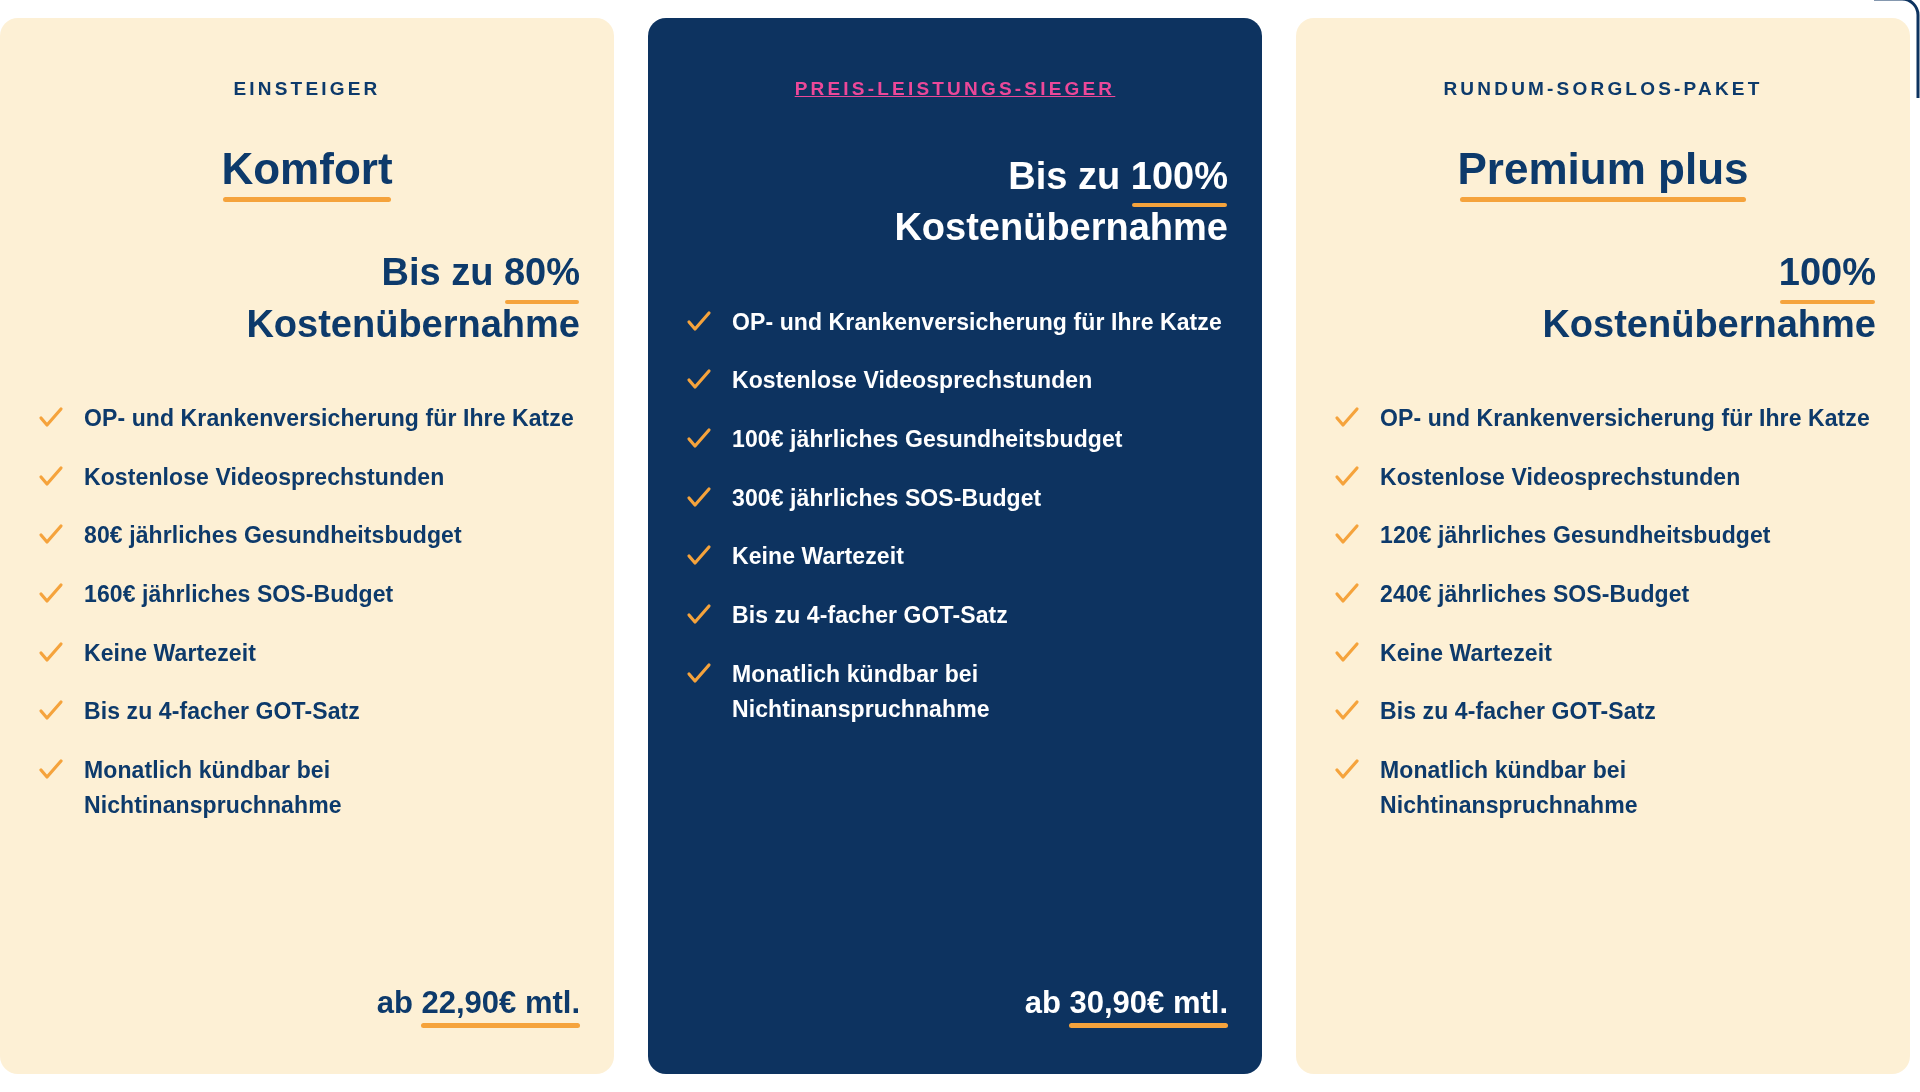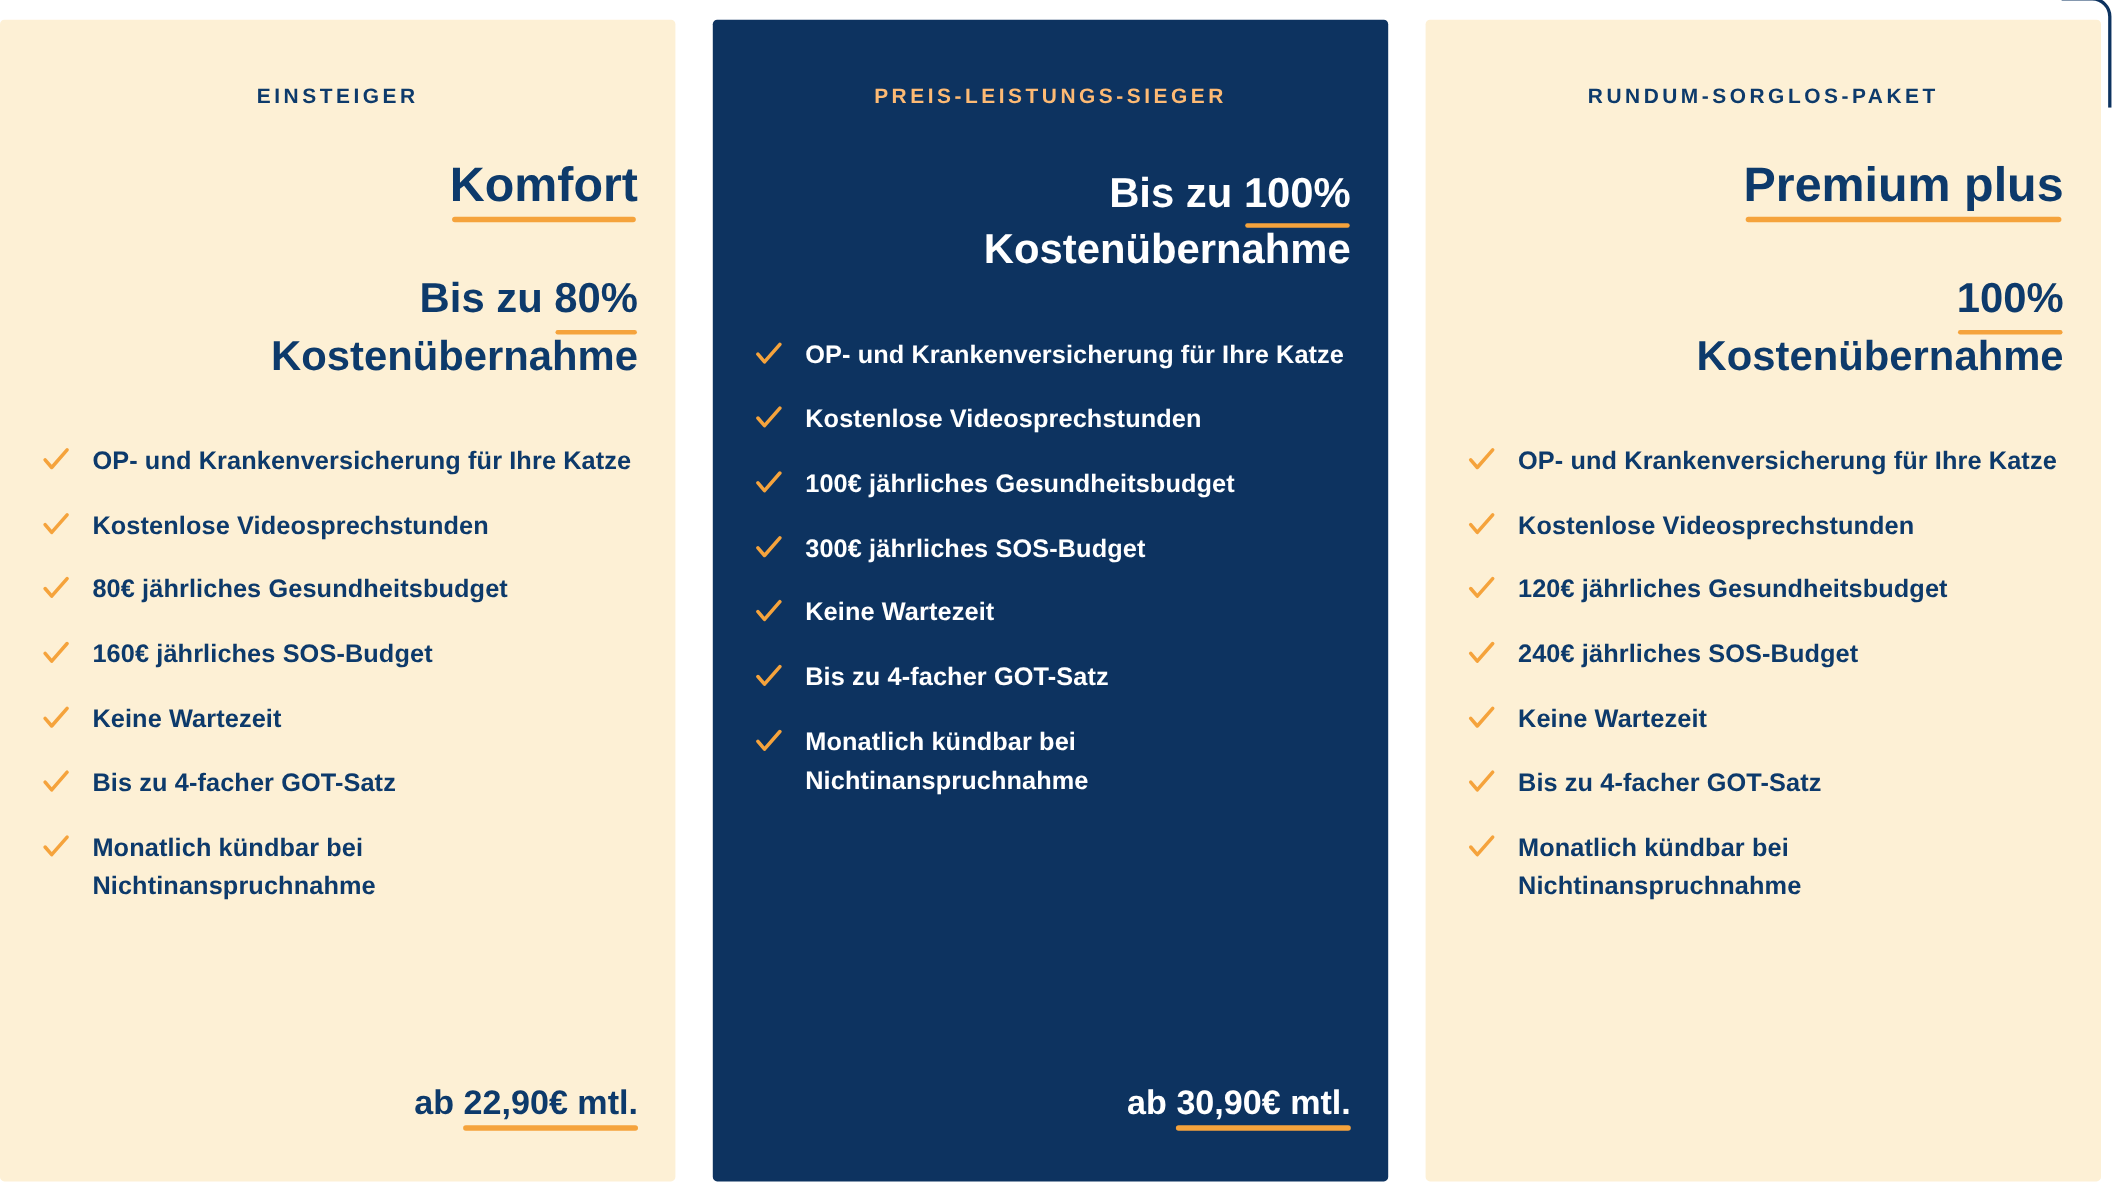--- a/index.html
+++ b/index.html
@@ -14,21 +14,21 @@
     display: flex;
     gap: 34px;
     padding: 18px 0 0 0;
     width: 1920px;
     height: 1092px;
     align-items: flex-start;
     position: relative;
   }
   .card {
     width: 614px;
-    border-radius: 4px;
+    border-radius: 18px;
     padding: 38px 34px 28px 34px;
     min-height: 1056px;
     position: relative;
     display: flex;
     flex-direction: column;
   }
   .card.light {
     background: #fdf0d5;
     color: #0d3a6b;
   }
@@ -38,24 +38,24 @@
   }
   .card:first-child { margin-left: 0; }
   .eyebrow {
     text-align: center;
     font-size: 19px;
     font-weight: bold;
     letter-spacing: 3.2px;
     margin-top: 22px;
   }
   .card.light .eyebrow { color: #0d3a6b; }
-  .card.dark .eyebrow { color: #fdba74; }
+  .card.dark .eyebrow { color: #ec4899; text-decoration: underline; }
 
   .plan-name-row {
-    text-align: right;
+    text-align: center;
     margin-top: 46px;
   }
   .plan-name {
     display: inline-block;
     font-size: 44px;
     font-weight: bold;
     line-height: 1.05;
     position: relative;
     padding-bottom: 4px;
   }

